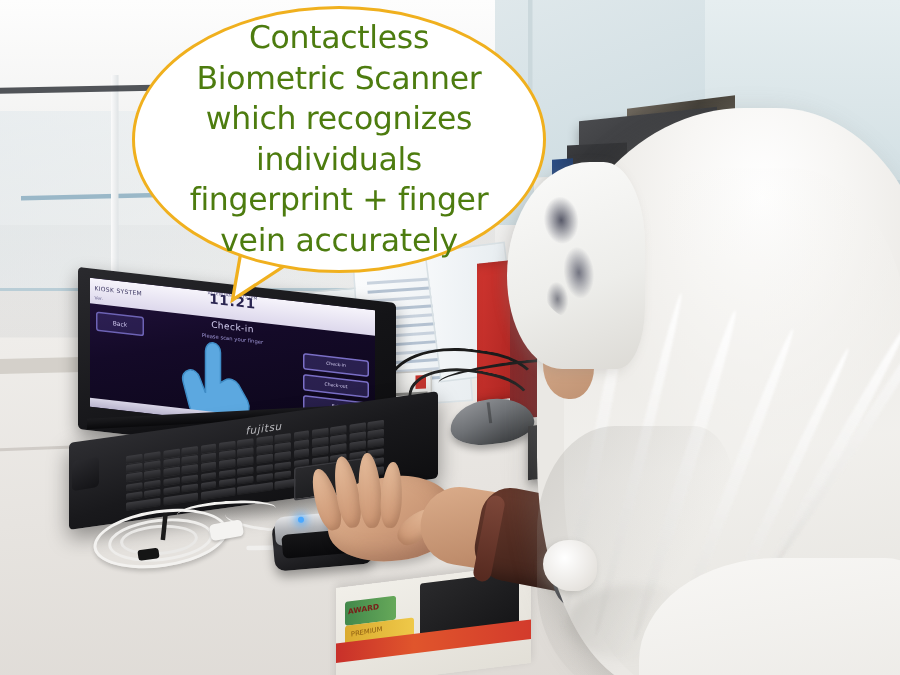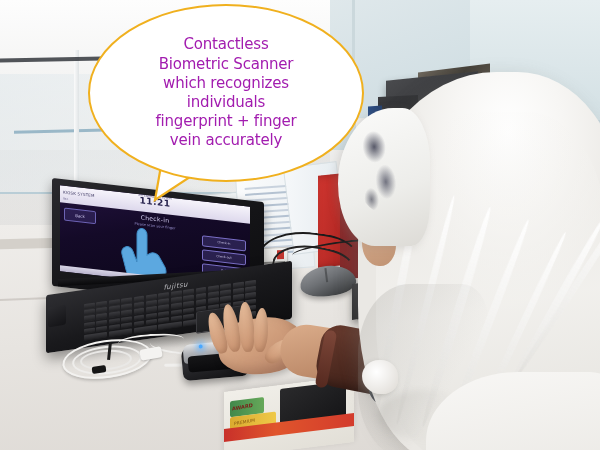--- a/index.html
+++ b/index.html
@@ -286,22 +286,22 @@
     border-radius:48% 36% 30% 42%;transform:rotate(-6deg);}
   .shoulder{position:absolute;left:108px;top:300px;width:200px;height:150px;
     background:linear-gradient(170deg,#f8f7f5,#e6e4df);
     border-radius:46% 18% 0 0/46% 26% 0 0;}
 
   
   .bubble-tail{position:absolute;left:0;top:0;width:600px;height:450px;pointer-events:none;}
   .bubble{position:absolute;left:88px;top:4px;width:272px;height:174px;
     background:#ffffff;border:2.2px solid #f0b01e;border-radius:50%;
     display:flex;align-items:center;justify-content:center;z-index:6;}
-  .bubble-txt{font-family:"DejaVu Sans", sans-serif;font-size:15px;line-height:1.28;
-    color:#a21caf;text-align:center;white-space:pre-line;letter-spacing:-.2px;
+  .bubble-txt{font-family:"DejaVu Sans", sans-serif;font-size:21px;line-height:1.28;
+    color:#4d7c0f;text-align:center;white-space:pre-line;letter-spacing:-.2px;
     padding:0 16px;}
 </style>
 </head>
 <body>
 
 <div id="scene">
 
   <div class="wall"></div>
   <div class="wall-shadow"></div>
   <div class="wall-right"></div>

